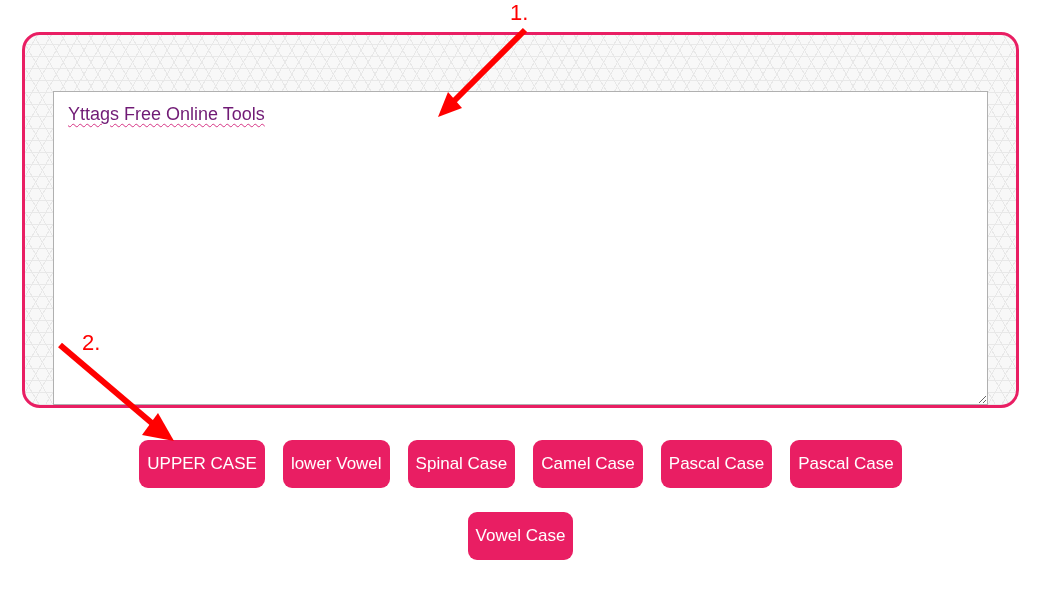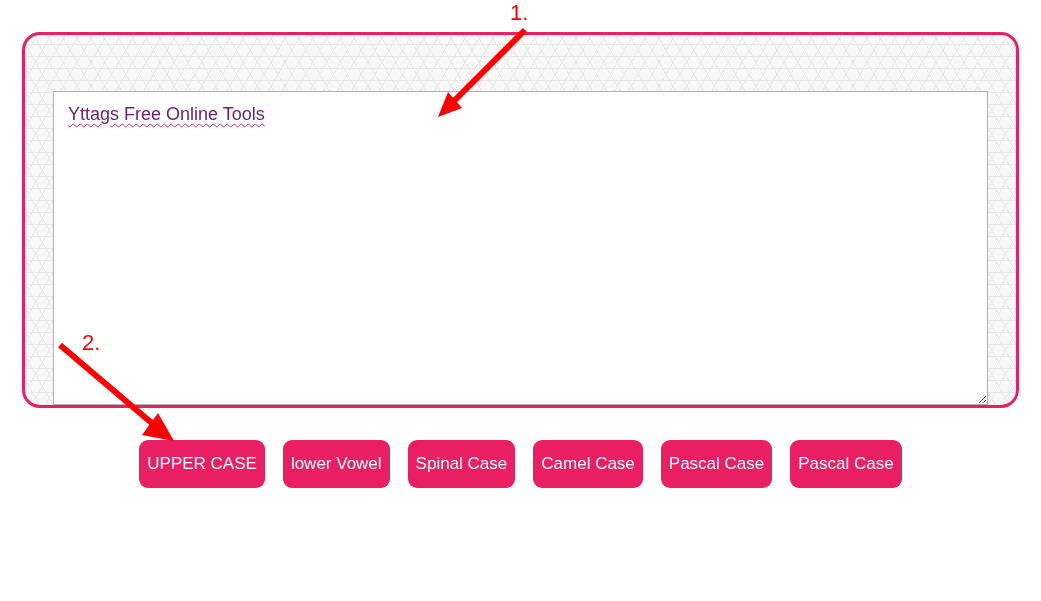--- a/index.html
+++ b/index.html
@@ -97,20 +97,21 @@
 <div class="button-row row1">
   <button class="btn">UPPER CASE</button>
   <button class="btn">lower Vowel</button>
   <button class="btn">Spinal Case</button>
   <button class="btn">Camel Case</button>
   <button class="btn">Pascal Case</button>
   <button class="btn">Pascal Case</button>
 </div>
 
 <div class="button-row row2">
+  <button class="btn">Vowel Case</button>
 </div>
 
 <div class="anno-label label1">1.</div>
 <div class="anno-label label2">2.</div>
 
 <svg class="arrow1" width="120" height="110">
   <line x1="95" y1="10" x2="20" y2="85" stroke="#ff0000" stroke-width="6"></line>
   <polygon points="8,97 32,88 18,72" fill="#ff0000"></polygon>
 </svg>
 

